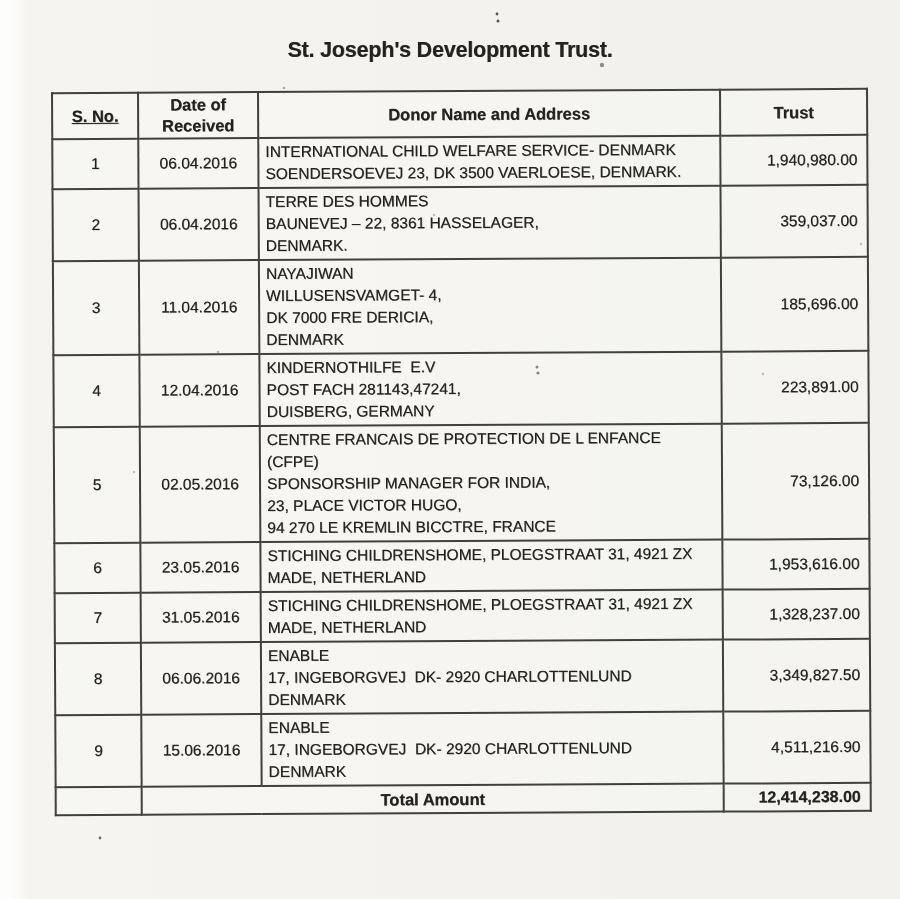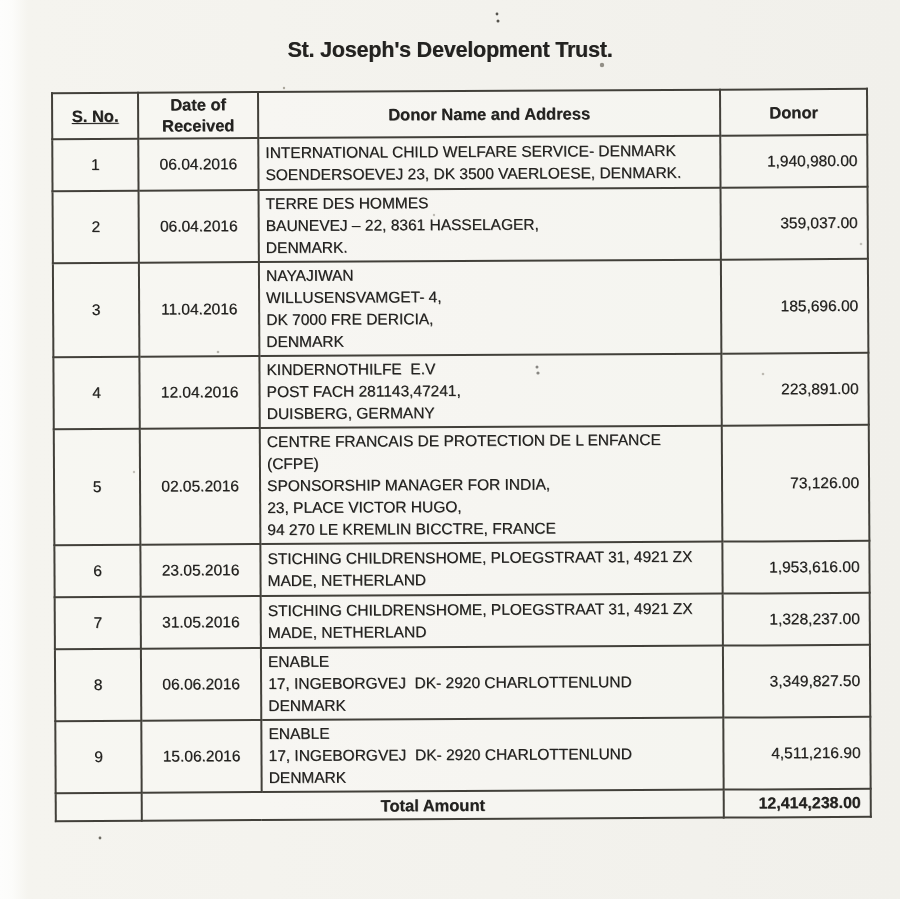--- a/index.html
+++ b/index.html
@@ -35,21 +35,21 @@
     background:rgba(252,252,250,0.35);
   }
   .fc-table{border:2.5px solid #3d3b35;}
   .col-sno{width:80px;text-decoration:underline;}
   .col-date{width:114px;}
   .col-donor{width:456px;}
   .col-amount{width:141px;}
   th{font-size:16.5px;font-weight:700;padding:1px 2px;line-height:21px;text-align:center;}
   td{font-size:15.5px;line-height:22px;}
   .sno-cell{text-align:center;padding:2px;}
-  .date-cell{text-align:center;padding:14px;}
+  .date-cell{text-align:center;padding:8px;}
   .donor-cell{padding:2px 6px;}
   .donor-line{white-space:pre-wrap;}
   .amount-cell{text-align:right;padding:2px 9px 2px 4px;}
   .total-label{text-align:center;font-weight:700;font-size:16.5px;padding:1px 2px;line-height:22px;}
   .total-amount{font-weight:700;font-size:16px;}
   .specks{
     position:absolute;left:0;top:0;width:2px;height:2px;border-radius:50%;
     pointer-events:none;background:transparent;
     box-shadow:
       496px 13px 0 0.4px #55534d,
@@ -76,21 +76,21 @@
 
   <table class="fc-table">
     <thead>
       <tr>
         <th class="col-sno ink">S. No.</th>
         <th class="col-date ink">
           <div>Date of</div>
           <div>Received</div>
         </th>
         <th class="col-donor ink">Donor Name and Address</th>
-        <th class="col-amount ink">Donor</th>
+        <th class="col-amount ink">Trust</th>
       </tr>
     </thead>
     <tbody>
       <tr>
         <td class="sno-cell ink">1</td>
         <td class="date-cell ink">06.04.2016</td>
         <td class="donor-cell ink">
           <div class="donor-line">INTERNATIONAL CHILD WELFARE SERVICE- DENMARK</div>
           <div class="donor-line">SOENDERSOEVEJ 23, DK 3500 VAERLOESE, DENMARK.</div>
         </td>

